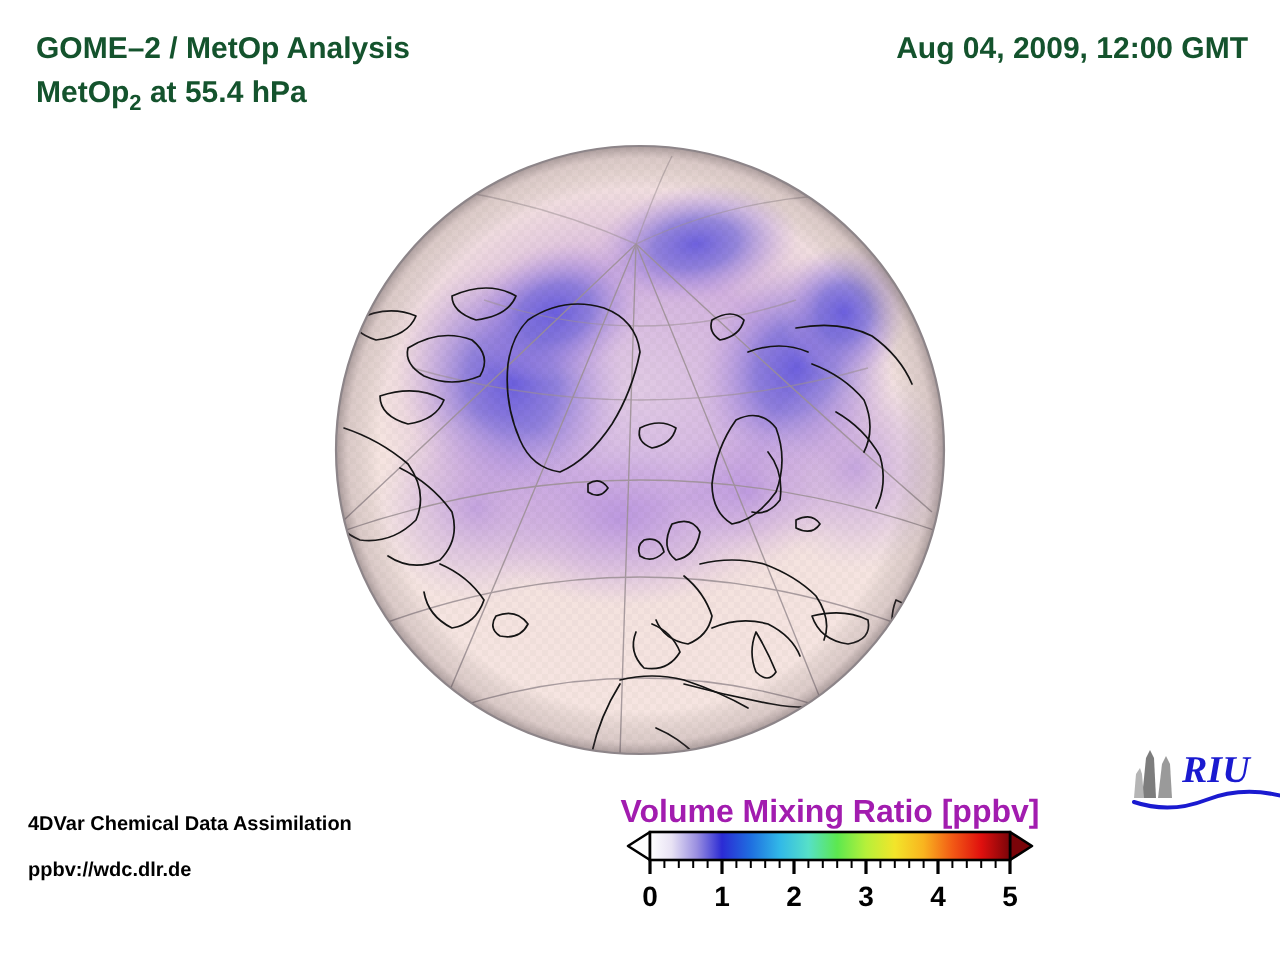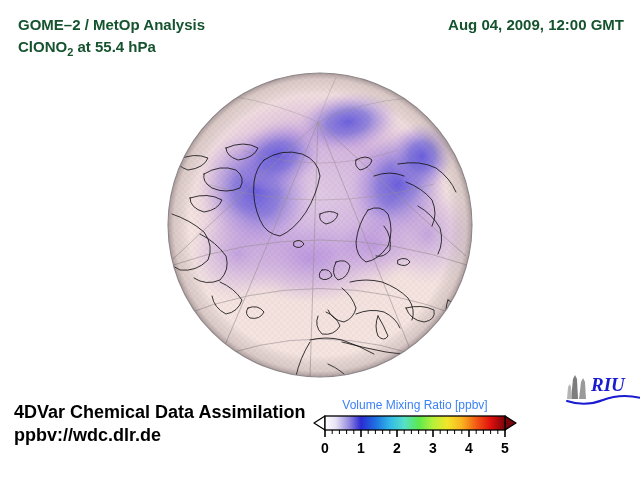--- a/index.html
+++ b/index.html
@@ -18,48 +18,48 @@
     line-height:22px;white-space:nowrap;
   }
   .sub{font-size:11px;vertical-align:-4px;}
 
   
   #globe-wrap{position:absolute;left:160px;top:64px;width:320px;height:322px;}
 
   
   .foot{position:absolute;left:14px;top:401px;}
   .foot div{
-    font-size:18px;font-weight:bold;color:#000;
+    font-size:10px;font-weight:bold;color:#000;
     line-height:23px;white-space:nowrap;
   }
 
   
   #cbar-block{position:absolute;left:300px;top:398px;width:230px;height:72px;}
   #cbar-title{
     position:absolute;left:0;top:0;width:230px;text-align:center;
-    font-size:12px;font-weight:normal;color:#3b82f6;white-space:nowrap;
+    font-size:16px;font-weight:bold;color:#a21caf;white-space:nowrap;
   }
   #cbar-svg{position:absolute;left:0;top:16px;}
   .cb-tick-label{
     font-family:"Liberation Sans",sans-serif;
     font-size:14px;font-weight:bold;fill:#000;
   }
 
   
   #riu-logo{position:absolute;left:565px;top:371px;width:78px;height:34px;}
   #dlr-logo{position:absolute;left:560px;top:408px;width:76px;height:62px;}
 </style>
 </head>
 <body>
 
 <div class="page">
 
   <div class="hdr-left">
     <div class="hdr-line">GOME–2 / MetOp Analysis</div>
-    <div class="hdr-line"><span>ClONO</span><span class="sub">2</span><span> at 55.4 hPa</span></div>
+    <div class="hdr-line"><span>MetOp</span><span class="sub">2</span><span> at 55.4 hPa</span></div>
   </div>
 
   <div class="hdr-right">
     <div class="hdr-line">Aug 04, 2009, 12:00 GMT</div>
   </div>
 
   <div id="globe-wrap">
     <svg width="320" height="322" viewBox="0 0 320 322">
       <defs>
         <clipPath id="disc">

